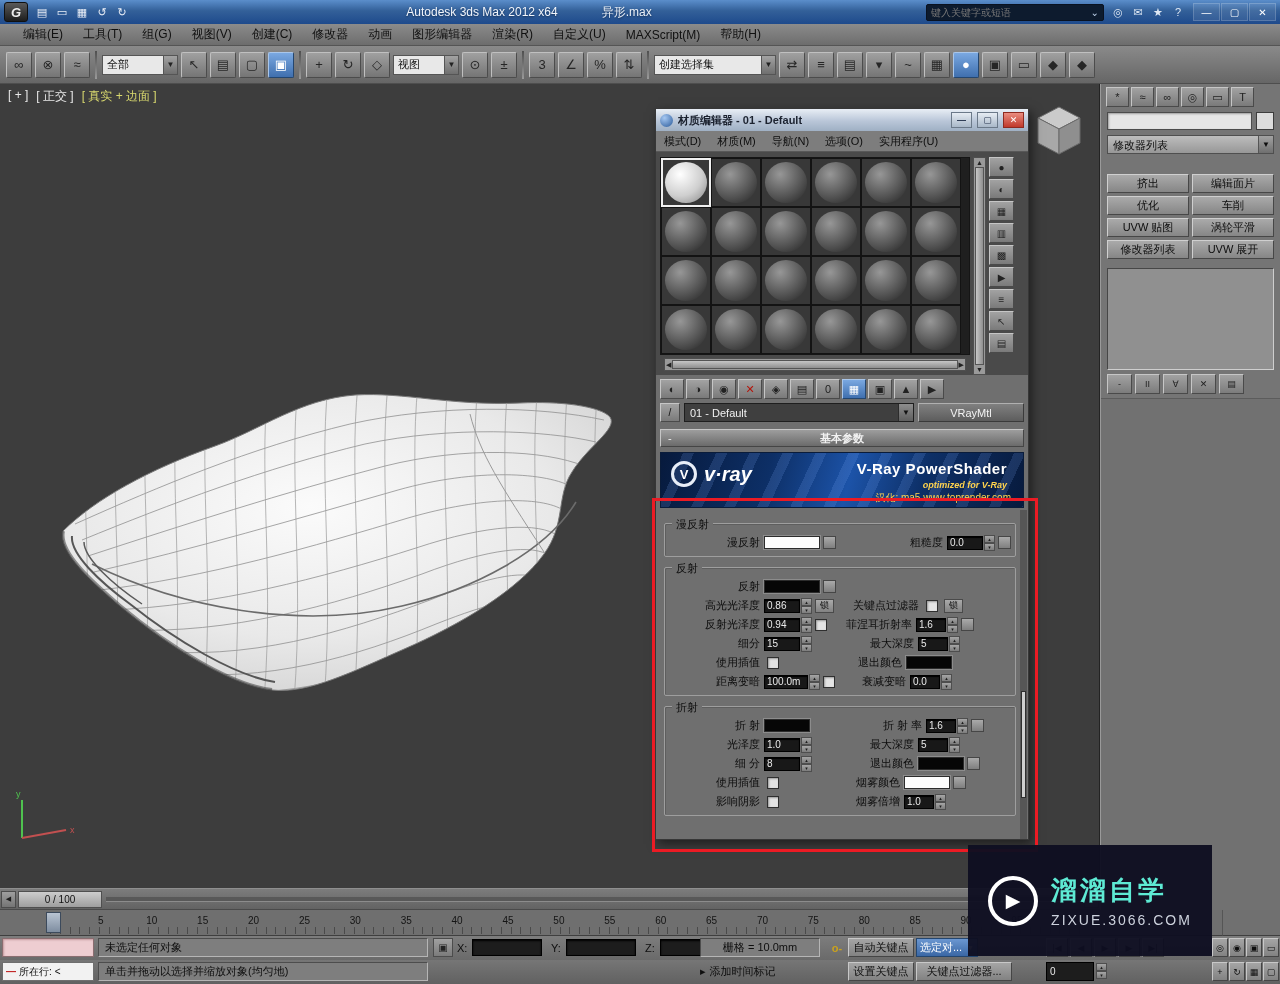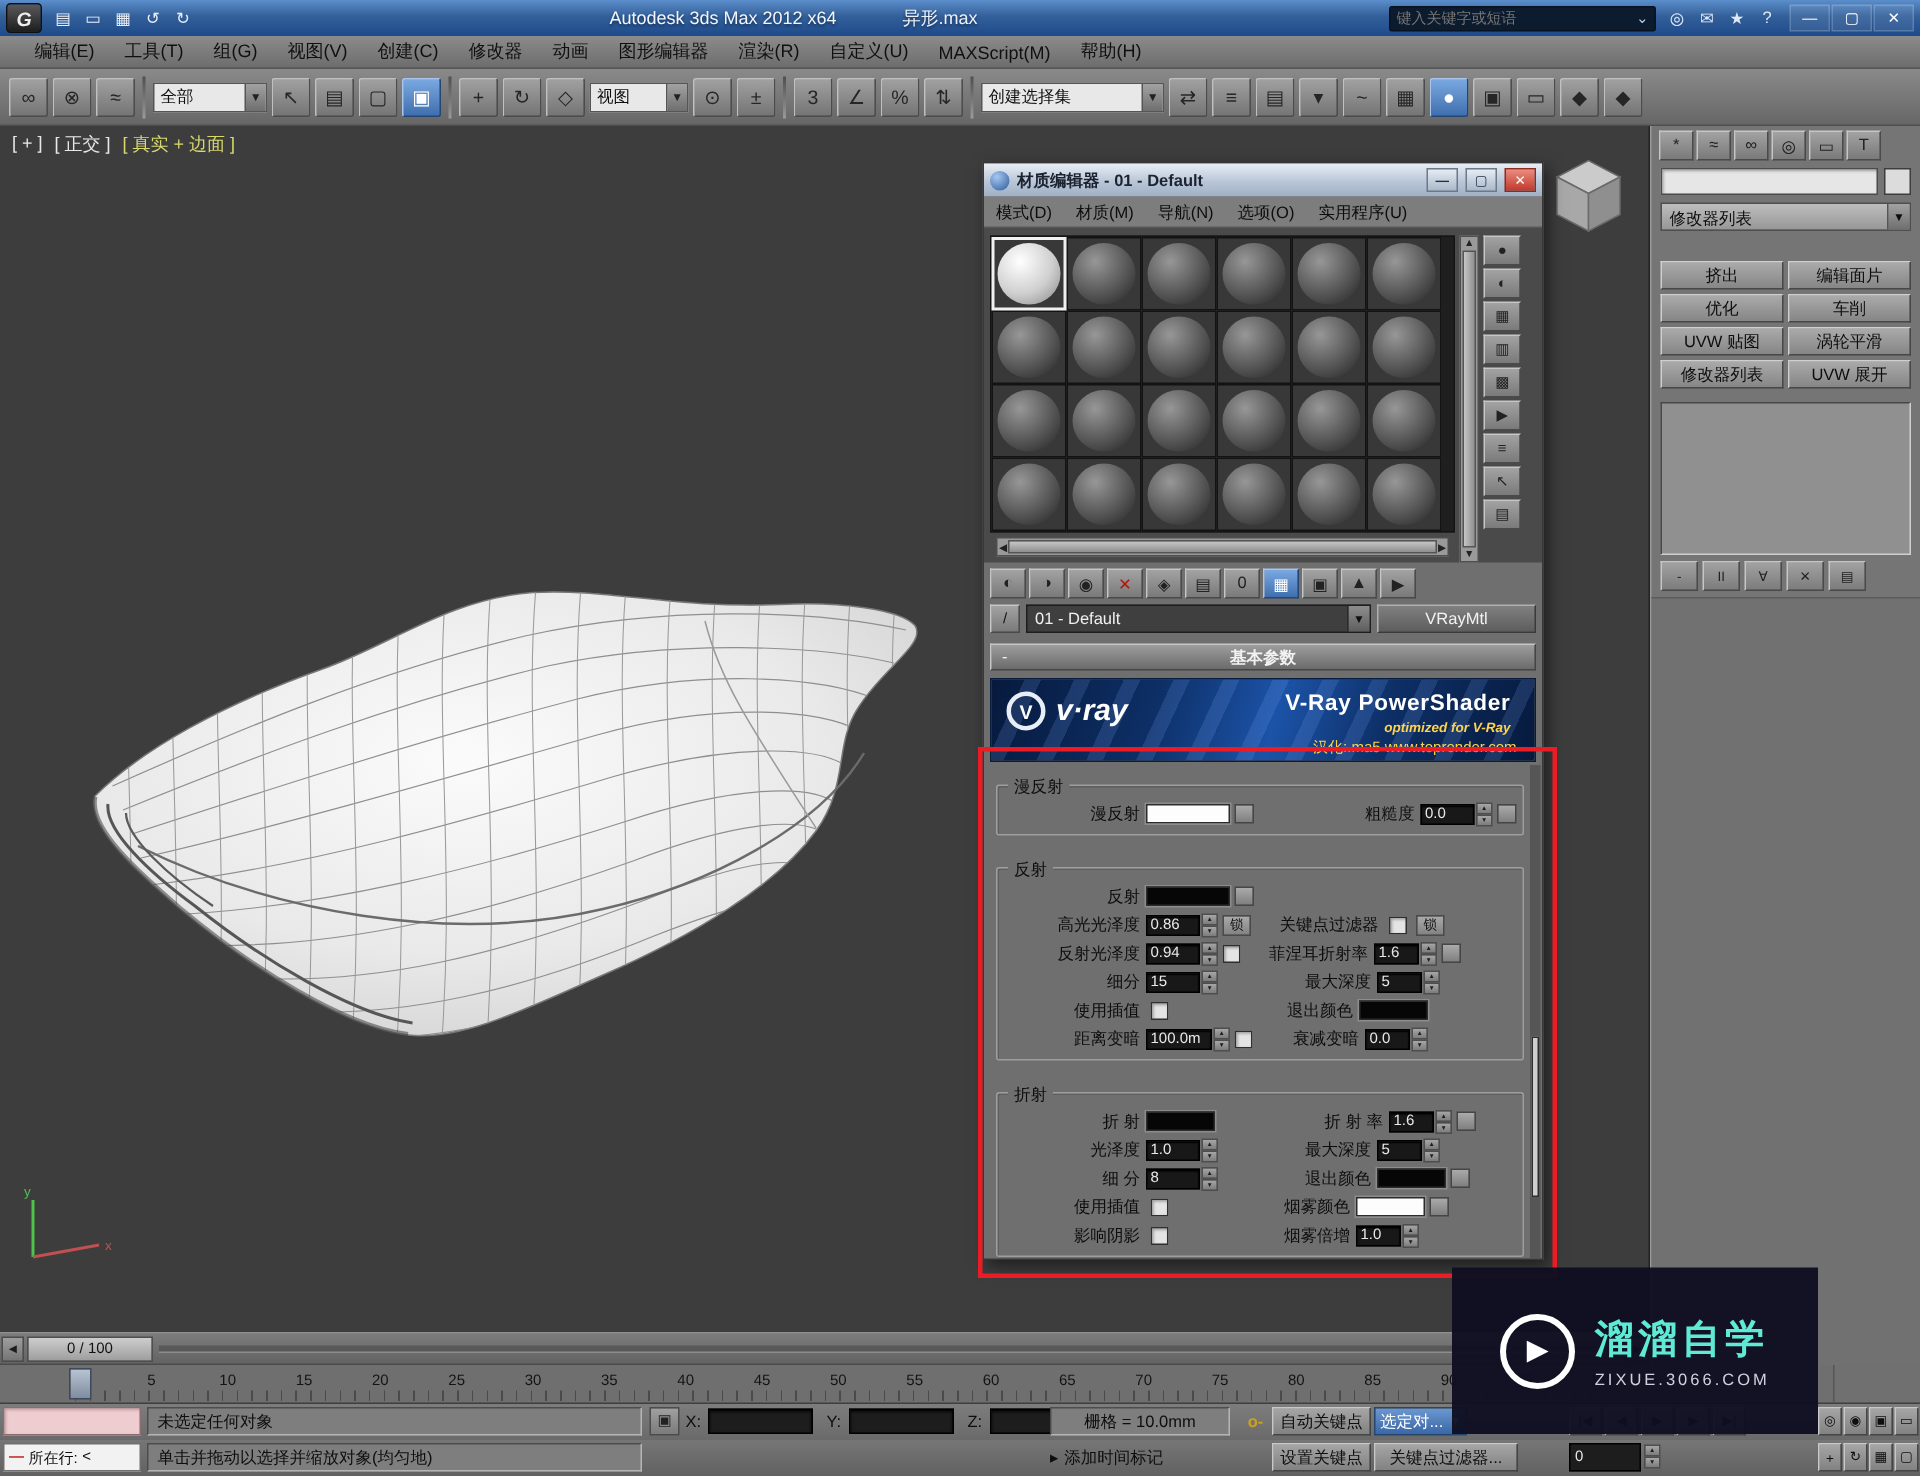--- a/index.html
+++ b/index.html
@@ -85,21 +85,21 @@
 .banner{margin:5px 4px 2px;height:56px;position:relative;background:linear-gradient(105deg,#071a3d 0%,#0d2f66 30%,#1c53a8 52%,#0d2f66 72%,#071a3d 100%);overflow:hidden;border:1px solid #0a1c3a;flex:none}
 .banner::before{content:"";position:absolute;inset:0;background:repeating-linear-gradient(115deg,transparent 0 20px,rgba(130,175,255,.16) 20px 30px)}
 .vray-logo{position:absolute;left:10px;top:8px;display:flex;align-items:center;gap:7px;color:#fff;font-size:20px;font-weight:bold;font-style:italic}
 .vray-circle{width:26px;height:26px;border:3px solid #e8eef8;border-radius:50%;display:flex;align-items:center;justify-content:center;font-size:13px;font-style:normal;flex:none}
 .ptitle{position:absolute;right:16px;top:7px;color:#fff;font-size:15px;font-weight:bold;letter-spacing:.5px}
 .psub{position:absolute;right:16px;top:27px;color:#ffd34d;font-size:9px;font-weight:bold;font-style:italic}
 .pcredit{position:absolute;right:12px;bottom:2px;color:#ffd34d;font-size:10px}
 .params{flex:1;overflow:hidden;padding:4px 10px 0 6px;position:relative}
 .pscroll{position:absolute;right:1px;top:0;bottom:0;width:7px;background:#565656}
 .pscroll::after{content:"";position:absolute;left:1px;right:1px;top:55%;height:32%;background:#cfcfcf;border:1px solid #2e2e2e}
-.grp{position:relative;margin:9px 2px 21px;padding:9px 4px 4px;border:1px solid #9e9e9e;border-radius:2px;box-shadow:inset 1px 1px 0 #5e5e5e}
+.grp{position:relative;margin:9px 2px 10px;padding:9px 4px 4px;border:1px solid #9e9e9e;border-radius:2px;box-shadow:inset 1px 1px 0 #5e5e5e}
 .grp-title{position:absolute;top:-7px;left:7px;background:#6f6f6f;padding:0 4px;font-size:11px;color:#0d0d0d}
 .prow{display:flex;align-items:center;height:19px;font-size:11px;color:#0d0d0d}
 .lab{text-align:right;padding-right:4px;white-space:nowrap}
 .w95{width:95px}.w86{width:86px;flex:none}
 .nf{height:14px;background:#181818;color:#e9e9e9;border:1px solid #000;box-shadow:inset 0 1px 1px #000;font-size:10px;display:flex;align-items:center;padding:0 2px;flex:none}
 .nw36{width:36px}.nw30{width:30px}.nw44{width:44px}
 .spn{width:11px;height:16px;display:flex;flex-direction:column;margin-left:1px;flex:none}
 .spn i{flex:1;background:linear-gradient(#a6a6a6,#7c7c7c);border:1px solid #4e4e4e;font-size:5px;line-height:6px;color:#1d1d1d;font-style:normal;text-align:center}
 .cbx{width:12px;height:12px;background:#e4e4e4;border:1px solid #2f2f2f;box-shadow:inset 1px 1px 2px #9a9a9a;margin:0 3px;flex:none}
 .sw{height:13px;border:1px solid #2c2c2c;box-shadow:0 0 0 1px #8c8c8c;flex:none}
@@ -141,21 +141,21 @@
 .navhost1{left:1212px;top:2px;display:flex;gap:1px}
 .navhost2{left:1212px;top:2px;display:flex;gap:1px}
 .nv{width:16px;height:19px;font-size:9px}
 .addtag{left:700px;top:4px;width:130px;display:flex;align-items:center;gap:4px;font-size:11px;color:#0e0e0e}
 .framef{left:1046px;top:2px;width:48px;height:19px;background:#1d1d1d;border:1px solid #000;color:#e8e8e8;font-size:10px;display:flex;align-items:center;padding:0 3px}
 .framespn{left:1095px;top:3px}
 
 .wm{position:absolute;left:968px;top:845px;width:244px;height:111px;background:rgba(15,15,33,.96);z-index:50;display:flex;align-items:center;justify-content:center;gap:13px}
 .wm-logo{width:50px;height:50px;border:4px solid #fff;border-radius:50%;display:flex;align-items:center;justify-content:center;color:#fff;font-size:19px;flex:none}
 .wm-t1{font-size:26px;font-weight:bold;color:#5eead4;letter-spacing:3px}
-.wm-t2{font-size:11px;color:#cdd2dd;letter-spacing:2px;margin-top:4px}
+.wm-t2{font-size:14px;color:#cdd2dd;letter-spacing:2px;margin-top:4px}
 </style>
 </head>
 <body>
 
 <div class="screen">
 
   <div class="titlebar">
     <div class="applogo">G</div>
     <div style="display:flex">
 

